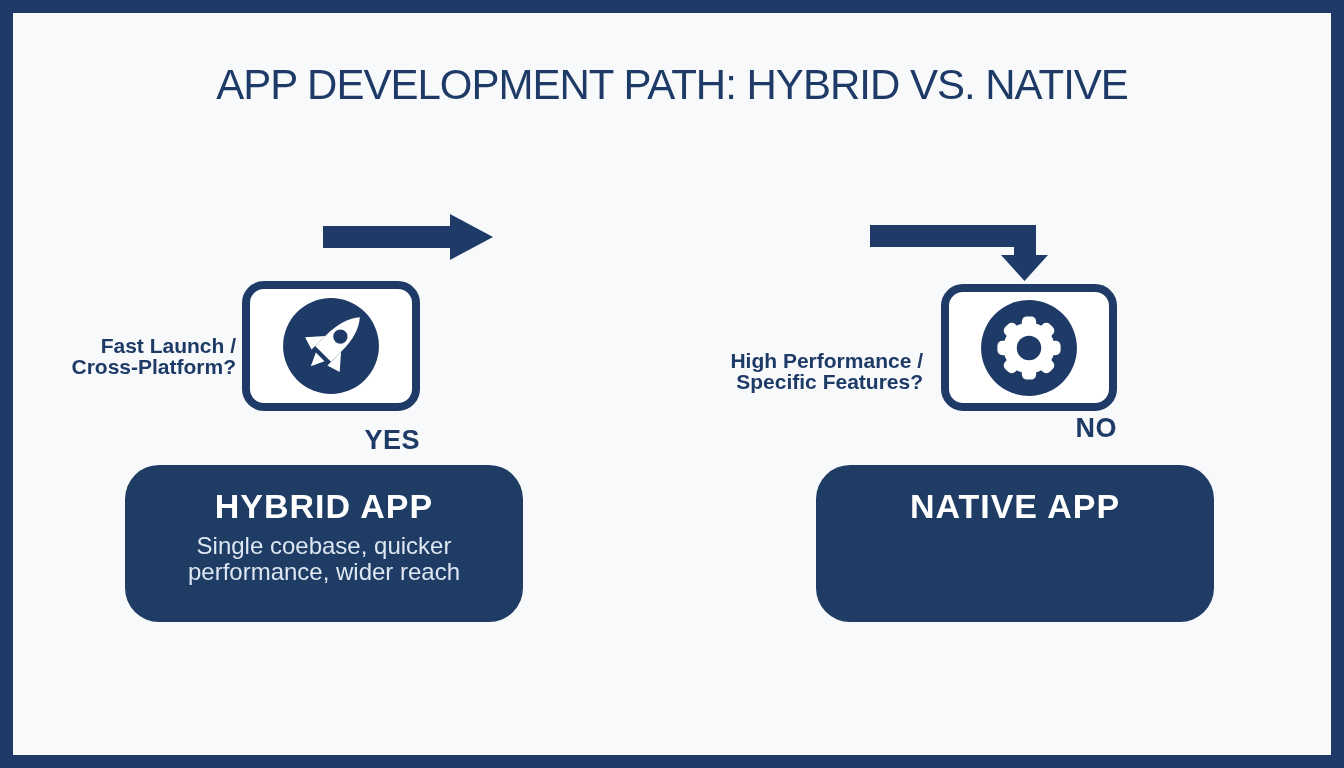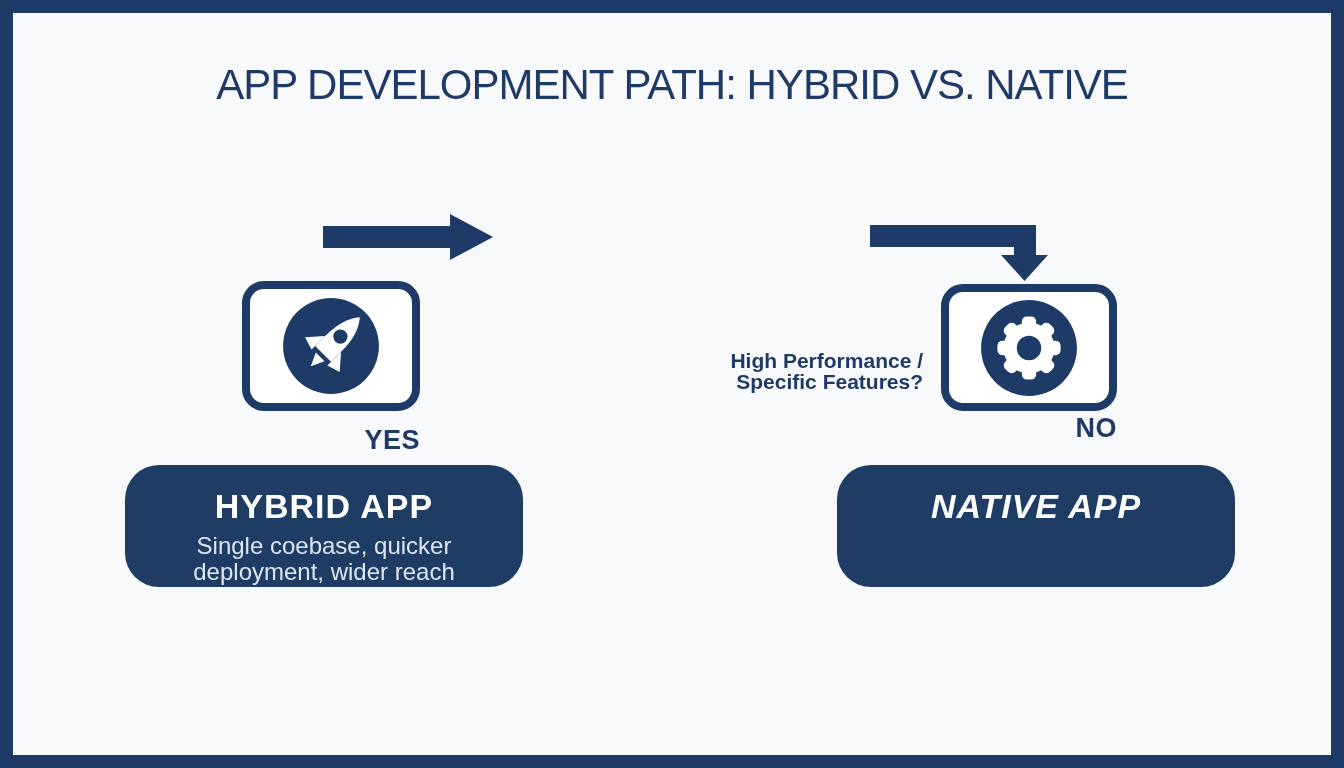--- a/index.html
+++ b/index.html
@@ -102,29 +102,29 @@
     color: var(--navy);
   }
   .answer-label.yes { left: 229px; top: 412px; width: 178px; }
   .answer-label.no  { left: 928px; top: 400px; width: 176px; }
 
   
   .result-box {
     position: absolute;
     top: 452px;
     width: 398px;
-    height: 122px;
+    height: 157px;
     background: var(--box_fill);
     border-radius: 34px;
     color: #ffffff;
     text-align: center;
     padding: 22px 24px 0 24px;
   }
   .result-box.hybrid { left: 112px; }
-  .result-box.native { left: 824px; font-style: italic; }
+  .result-box.native { left: 803px; }
   .result-title {
     font-size: 34px;
     font-weight: 700;
     letter-spacing: 1px;
   }
   .result-desc {
     margin-top: 7px;
     font-size: 24px;
     line-height: 26px;
     color: var(--subtitle_text);
@@ -139,39 +139,43 @@
 
   <svg class="arrow-svg arrow-into-goal" width="180" height="56" viewBox="0 0 180 56">
     <path d="M5,17 H132 V5 L175,28 L132,51 V39 H5 Z" fill="#1e3a66"></path>
   </svg>
 
 
   <svg class="arrow-svg arrow-to-native" width="190" height="70" viewBox="0 0 190 70">
     <path d="M2,7 H168 V37 H180 L156.5,63 L133,37 H146 V29 H2 Z" fill="#1e3a66"></path>
   </svg>
 
+  <div class="question-label left">
+    <div>Fast Launch /</div>
+    <div>Cross-Platform?</div>
+  </div>
 
   <div class="icon-box rocket">
     <svg width="102" height="102" viewBox="0 0 100 100">
       <circle cx="50" cy="50" r="47" fill="#1e3a66"></circle>
       <g transform="rotate(45 50 50)">
         <path d="M50,10 C57,18 61,30 61,46 L61,61 L39,61 L39,46 C39,30 43,18 50,10 Z" fill="#ffffff"></path>
         <circle cx="50" cy="37" r="7" fill="#1e3a66"></circle>
         <path d="M39,47 L26,62 L39,66 Z" fill="#ffffff"></path>
         <path d="M61,47 L74,62 L61,66 Z" fill="#ffffff"></path>
         <path d="M44,65 L56,65 L50,78 Z" fill="#ffffff"></path>
       </g>
     </svg>
   </div>
 
   <div class="answer-label yes">YES</div>
 
   <div class="result-box hybrid">
     <div class="result-title">HYBRID APP</div>
-    <div class="result-desc">Single coebase, quicker deployment, wider reach</div>
+    <div class="result-desc">Single coebase, quicker performance, wider reach</div>
   </div>
 
   <div class="question-label right">
     <div>High Performance /</div>
     <div>Specific Features?</div>
   </div>
 
   <div class="icon-box gear">
     <svg width="102" height="102" viewBox="0 0 100 100">
       <circle cx="50" cy="50" r="47" fill="#1e3a66"></circle>

